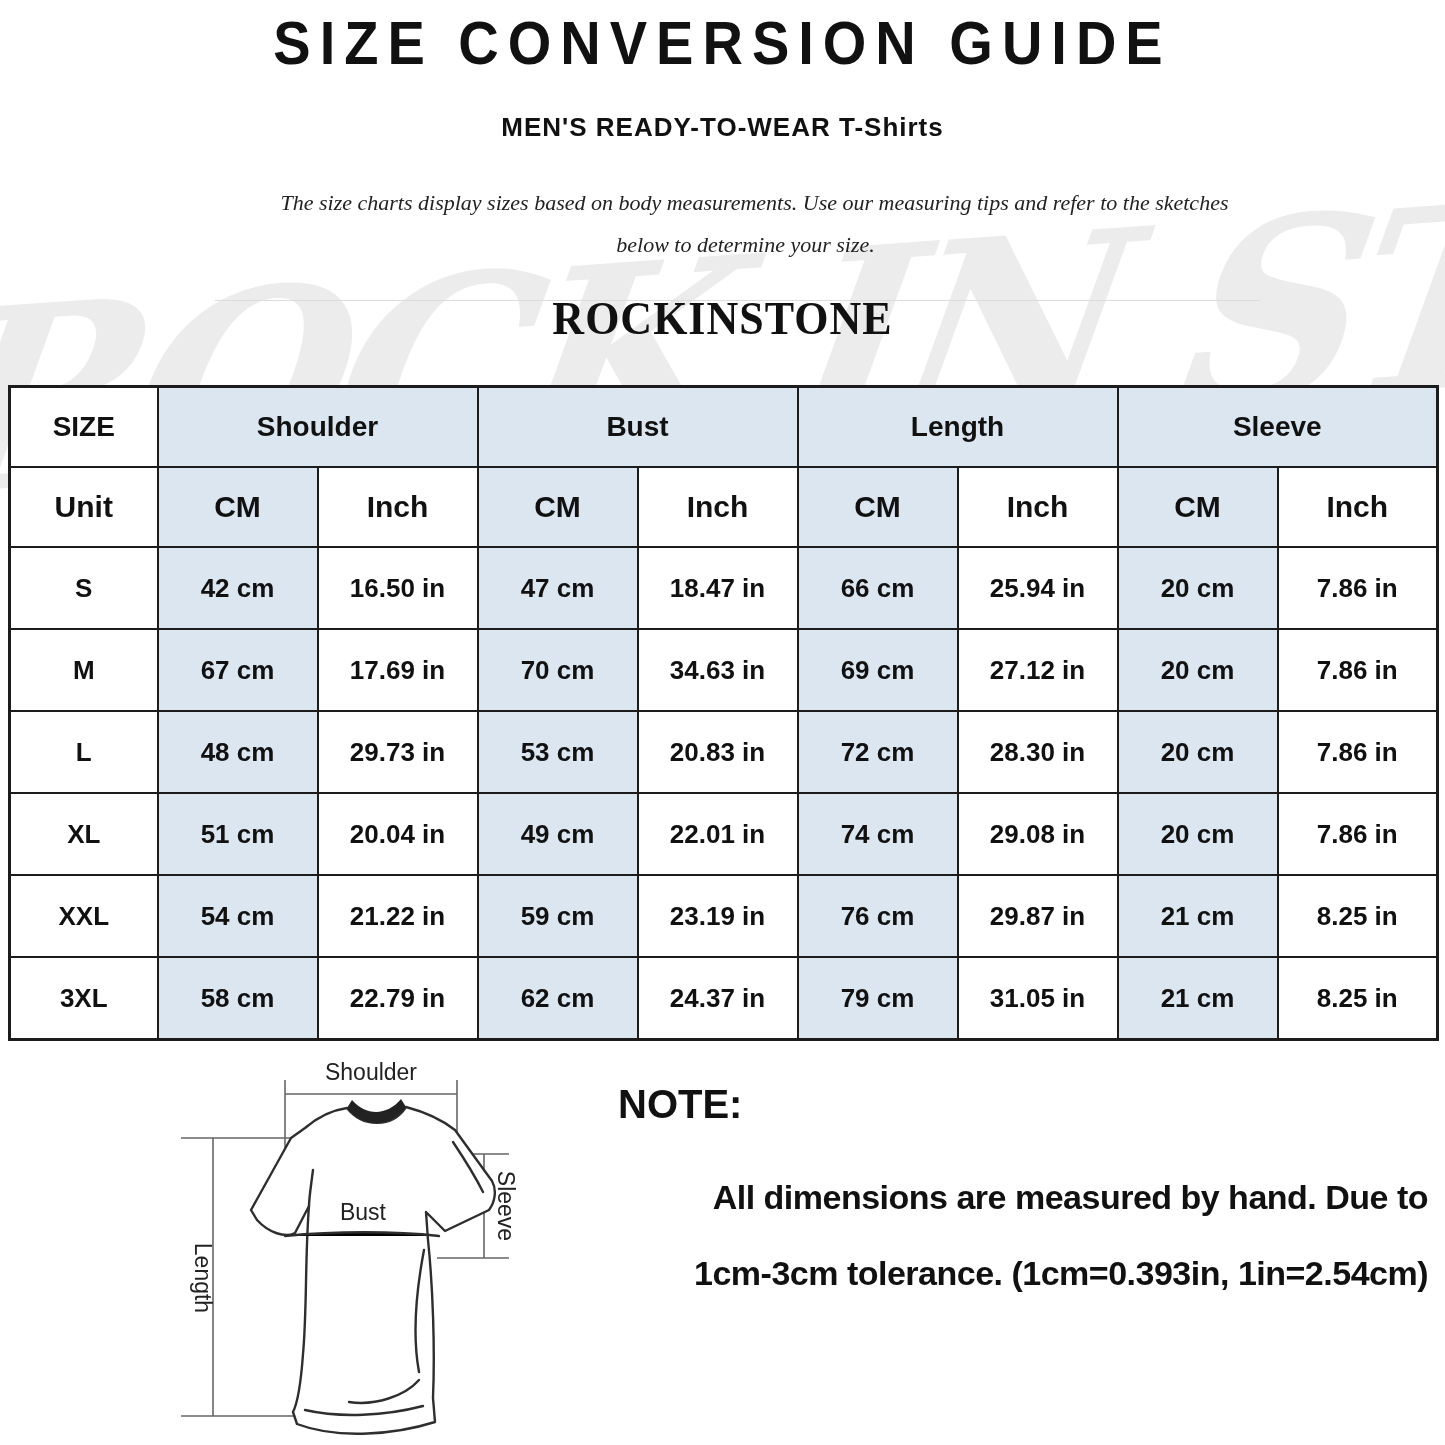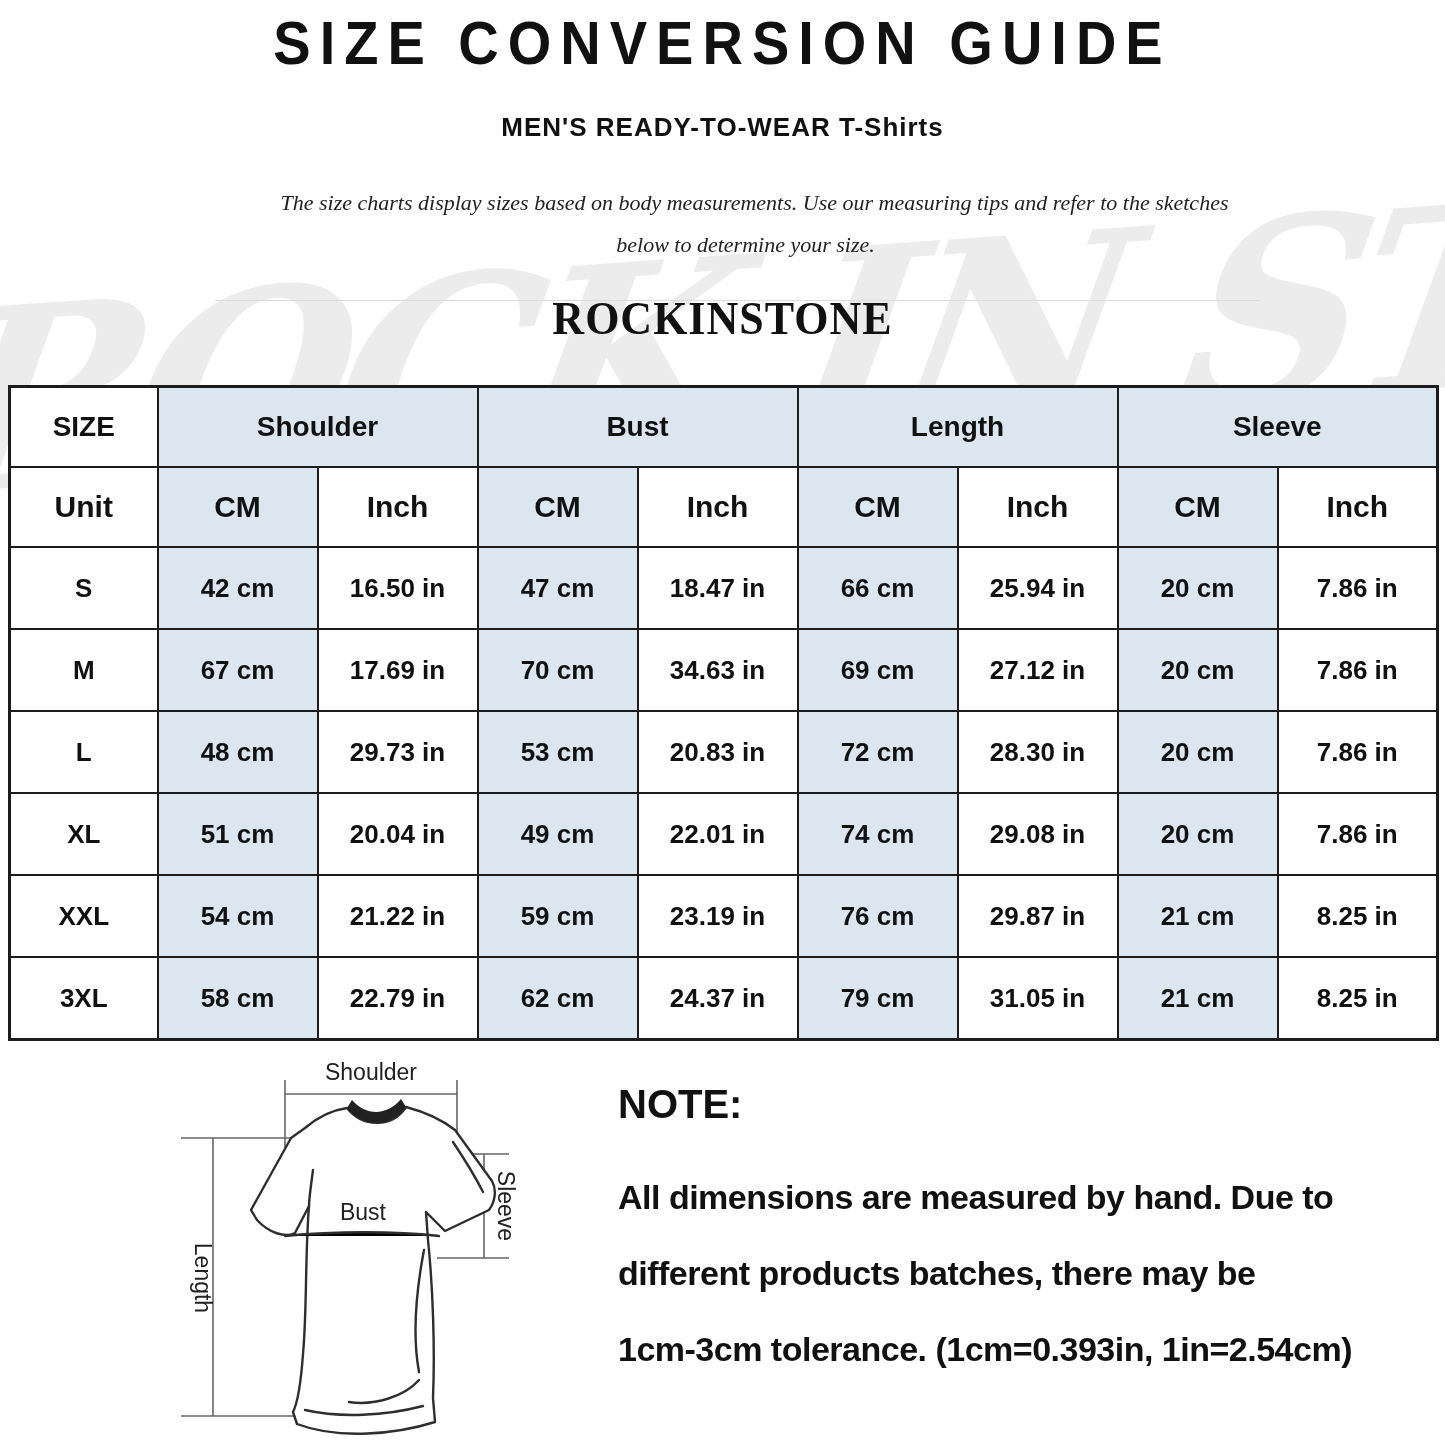--- a/index.html
+++ b/index.html
@@ -54,21 +54,21 @@
     font-weight:bold; color:#111; padding:0;
   }
   .size-table .group th { height:78px; font-size:28px; }
   .size-table .unitrow th { height:78px; font-size:30px; }
   .size-table td { height:80px; font-size:26px; }
   .c-blue { background:var(--blue,#dce6f1) !important; }
   
   .diagram { position:absolute; left:135px; top:1050px; z-index:2; }
   .note { position:absolute; left:570px; top:1082px; width:810px; z-index:2;margin-left:48px; }
   .note-heading { font-size:40px; font-weight:bold; margin-bottom:32px; letter-spacing:0; }
-  .note-line { font-size:34px; font-weight:bold; line-height:76px; letter-spacing:-0.5px; white-space:nowrap; }
+  .note-line { font-size:34px; font-weight:bold; line-height:76px; letter-spacing:-0.5px; white-space:nowrap;text-align:right; }
   svg text { font-family:"Liberation Sans", sans-serif; fill:#222; }
 </style>
 </head>
 <body>
 
 <div class="page">
 
   <div class="watermark">ROCK IN STONE</div>
 
   <div class="title">SIZE CONVERSION GUIDE</div>
@@ -220,17 +220,16 @@
       <text x="236" y="30" text-anchor="middle">Shoulder</text>
       <text x="228" y="170" text-anchor="middle">Bust</text>
       <text x="60" y="228" text-anchor="middle" transform="rotate(90 60 228)">Length</text>
       <text x="363" y="156" text-anchor="middle" transform="rotate(90 363 156)">Sleeve</text>
     </g>
   </svg>
 
   <div class="note">
     <div class="note-heading">NOTE:</div>
     <div class="note-line">All dimensions are measured by hand. Due to</div>
-    <div class="note-line">different products batches, there may be</div>
     <div class="note-line">1cm-3cm tolerance. (1cm=0.393in, 1in=2.54cm)</div>
   </div>
 
 </div>
 
 </body></html>

